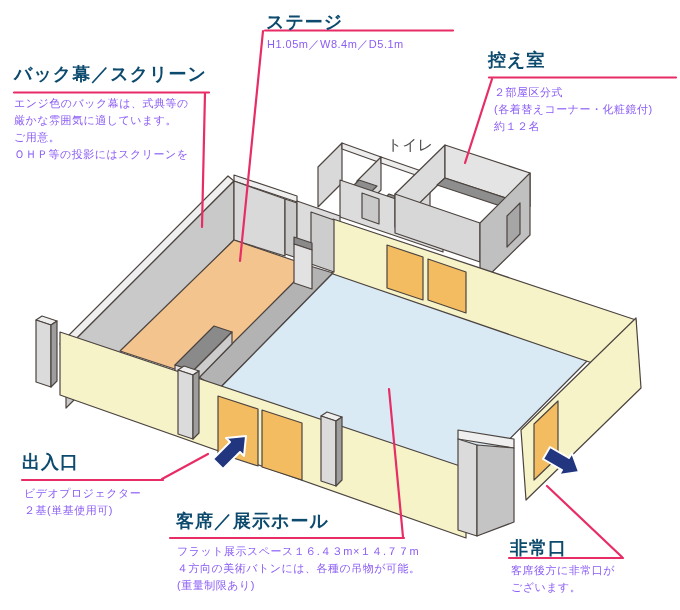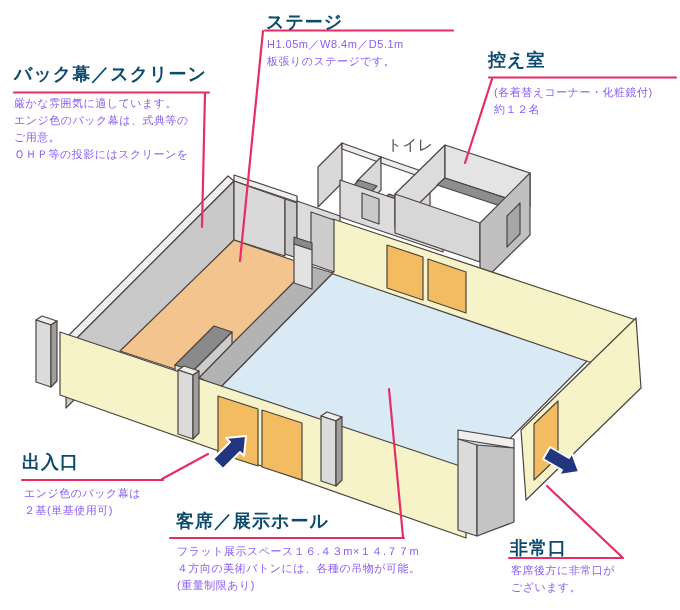--- a/index.html
+++ b/index.html
@@ -143,42 +143,42 @@
     <line x1="622" y1="557" x2="547" y2="486" stroke="#E82D66"></line>
   </g>
 
   <polygon stroke="#ffffff" stroke-width="2" points="246,436 244,456 240,452 223,469 213,459 230,442 226,438" fill="#223680"></polygon>
   <polygon stroke="#ffffff" stroke-width="2" points="579,472 559,475 562,470 543,459 550,447 569,458 572,453" fill="#223680"></polygon>
 </svg>
 
 <div class="ann-title" style="left:266px;top:10px">ステージ</div>
 <div class="ann-body" style="left:267px;top:36px">
   <div>H1.05m／W8.4m／D5.1m</div>
-  <div>板張りのステージです。</div>
 </div>
 
 <div class="ann-title" style="left:14px;top:62px">バック幕／スクリーン</div>
 <div class="ann-body" style="left:14px;top:95px">
+  <div>エンジ色のバック幕は、式典等の</div>
   <div>厳かな雰囲気に適しています。</div>
-  <div>エンジ色のバック幕は、式典等の</div>
   <div>ご用意。</div>
   <div>ＯＨＰ等の投影にはスクリーンを</div>
 </div>
 
 <div class="ann-title" style="left:488px;top:48px">控え室</div>
 <div class="ann-body" style="left:494px;top:84px">
+  <div>２部屋区分式</div>
   <div>(各着替えコーナー・化粧鏡付)</div>
   <div>約１２名</div>
 </div>
 
 <div class="room-label" style="left:387px;top:136px">トイレ</div>
 
 <div class="ann-title" style="left:22px;top:450px">出入口</div>
 <div class="ann-body" style="left:24px;top:485px">
-  <div>エンジ色のバック幕は</div>
+  <div>ビデオプロジェクター</div>
   <div>２基(単基使用可)</div>
 </div>
 
 <div class="ann-title" style="left:176px;top:509px">客席／展示ホール</div>
 <div class="ann-body" style="left:177px;top:543px">
   <div>フラット展示スペース１６.４３m×１４.７７m</div>
   <div>４方向の美術バトンには、各種の吊物が可能。</div>
   <div>(重量制限あり)</div>
 </div>
 

